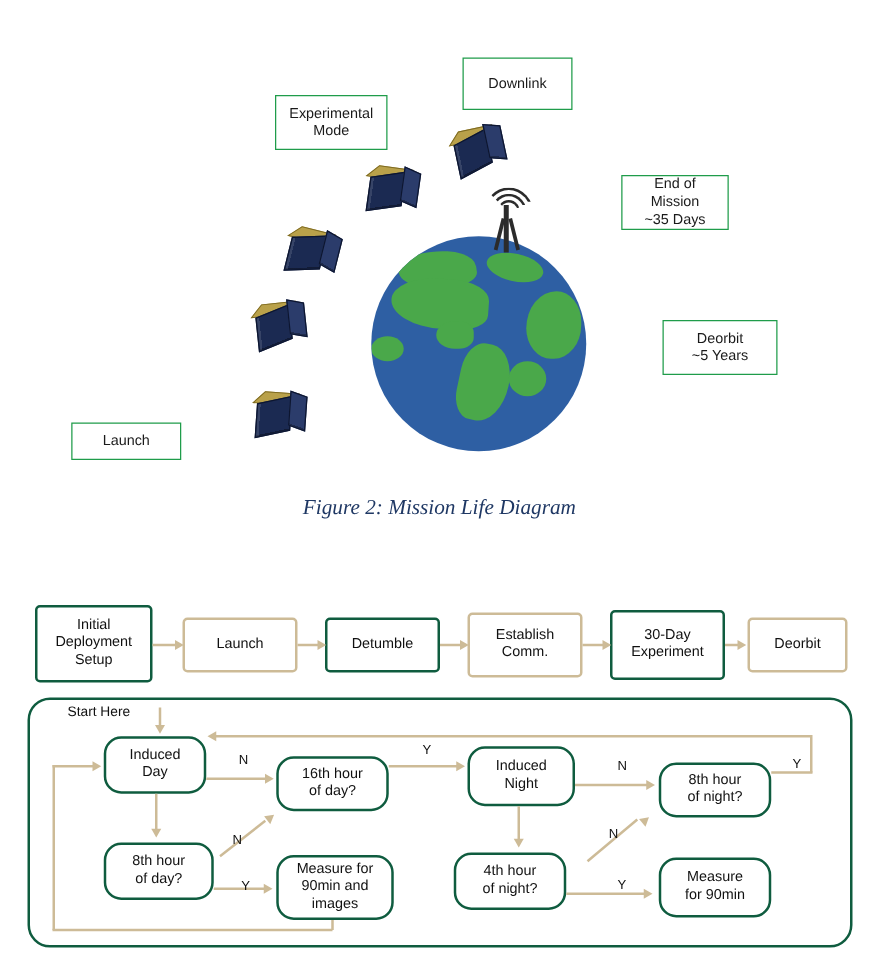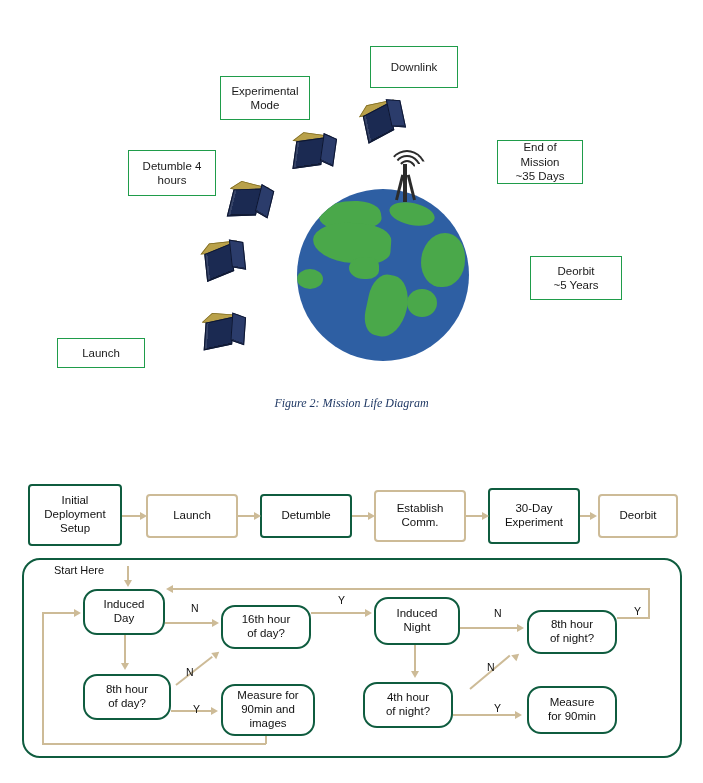--- a/index.html
+++ b/index.html
@@ -123,21 +123,21 @@
     border: 1px solid #7d6a22;
     transform: skewX(-44deg) skewY(0deg) scaleY(.72);
   }
   #figure2-caption {
     position: absolute;
     left: 0; top: 396px;
     width: 703px;
     text-align: center;
     font-family: "Liberation Serif", serif;
     font-style: italic;
-    font-size: 12px;
+    font-size: 17px;
     color: #1f3864;
   }
   
   #figure3 {
     position: absolute;
     left: 0; top: 462px;
     width: 593px;
     height: 321px;
   }
   .fbox {
@@ -247,22 +247,20 @@
   </div>
   <div class="sat" style="left:203px;top:312px;transform:rotate(4deg);">
     <div class="face top"></div>
       <div class="face front"></div>
       <div class="face side"></div>
   </div>
 
   <div class="mbox" style="left:370px;top:46px;width:88px;height:42px;">Downlink</div>
   <div class="mbox" style="left:220px;top:76px;width:90px;height:44px;">Experimental
 Mode</div>
-  <div class="mbox" style="left:128px;top:150px;width:88px;height:46px;">Detumble 4
-hours</div>
   <div class="mbox" style="left:497px;top:140px;width:86px;height:44px;">End of
 Mission
 ~35 Days</div>
   <div class="mbox" style="left:530px;top:256px;width:92px;height:44px;">Deorbit
 ~5 Years</div>
   <div class="mbox" style="left:57px;top:338px;width:88px;height:30px;">Launch</div>
 
   <div id="figure2-caption">Figure 2: Mission Life Diagram</div>
 </div>
 

